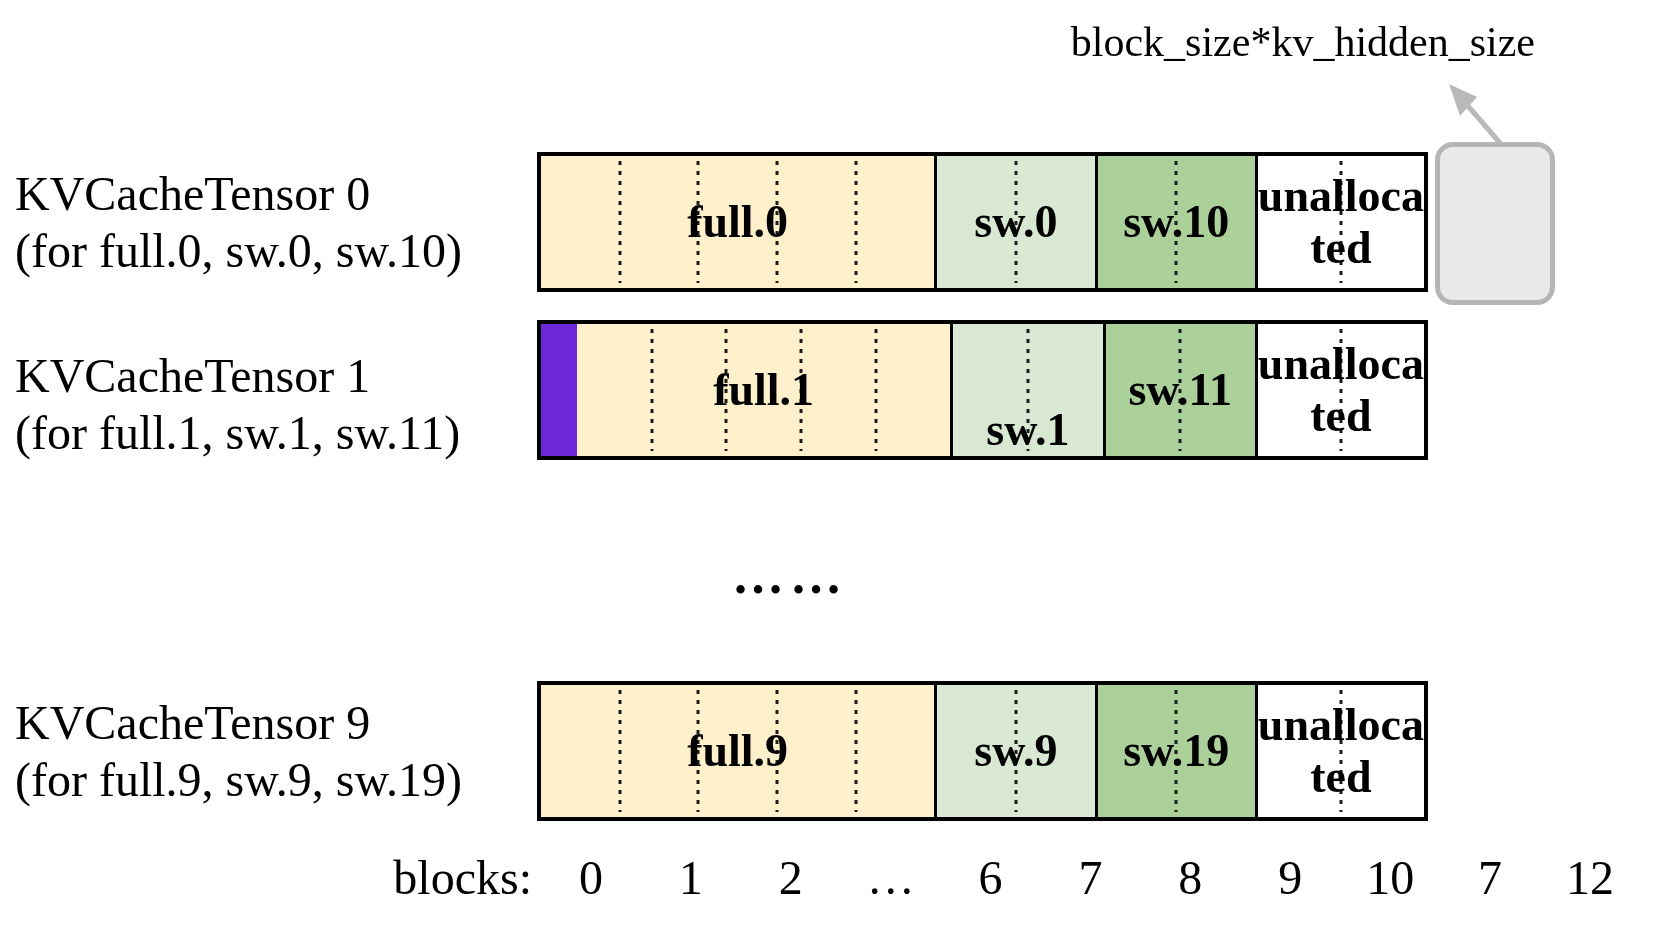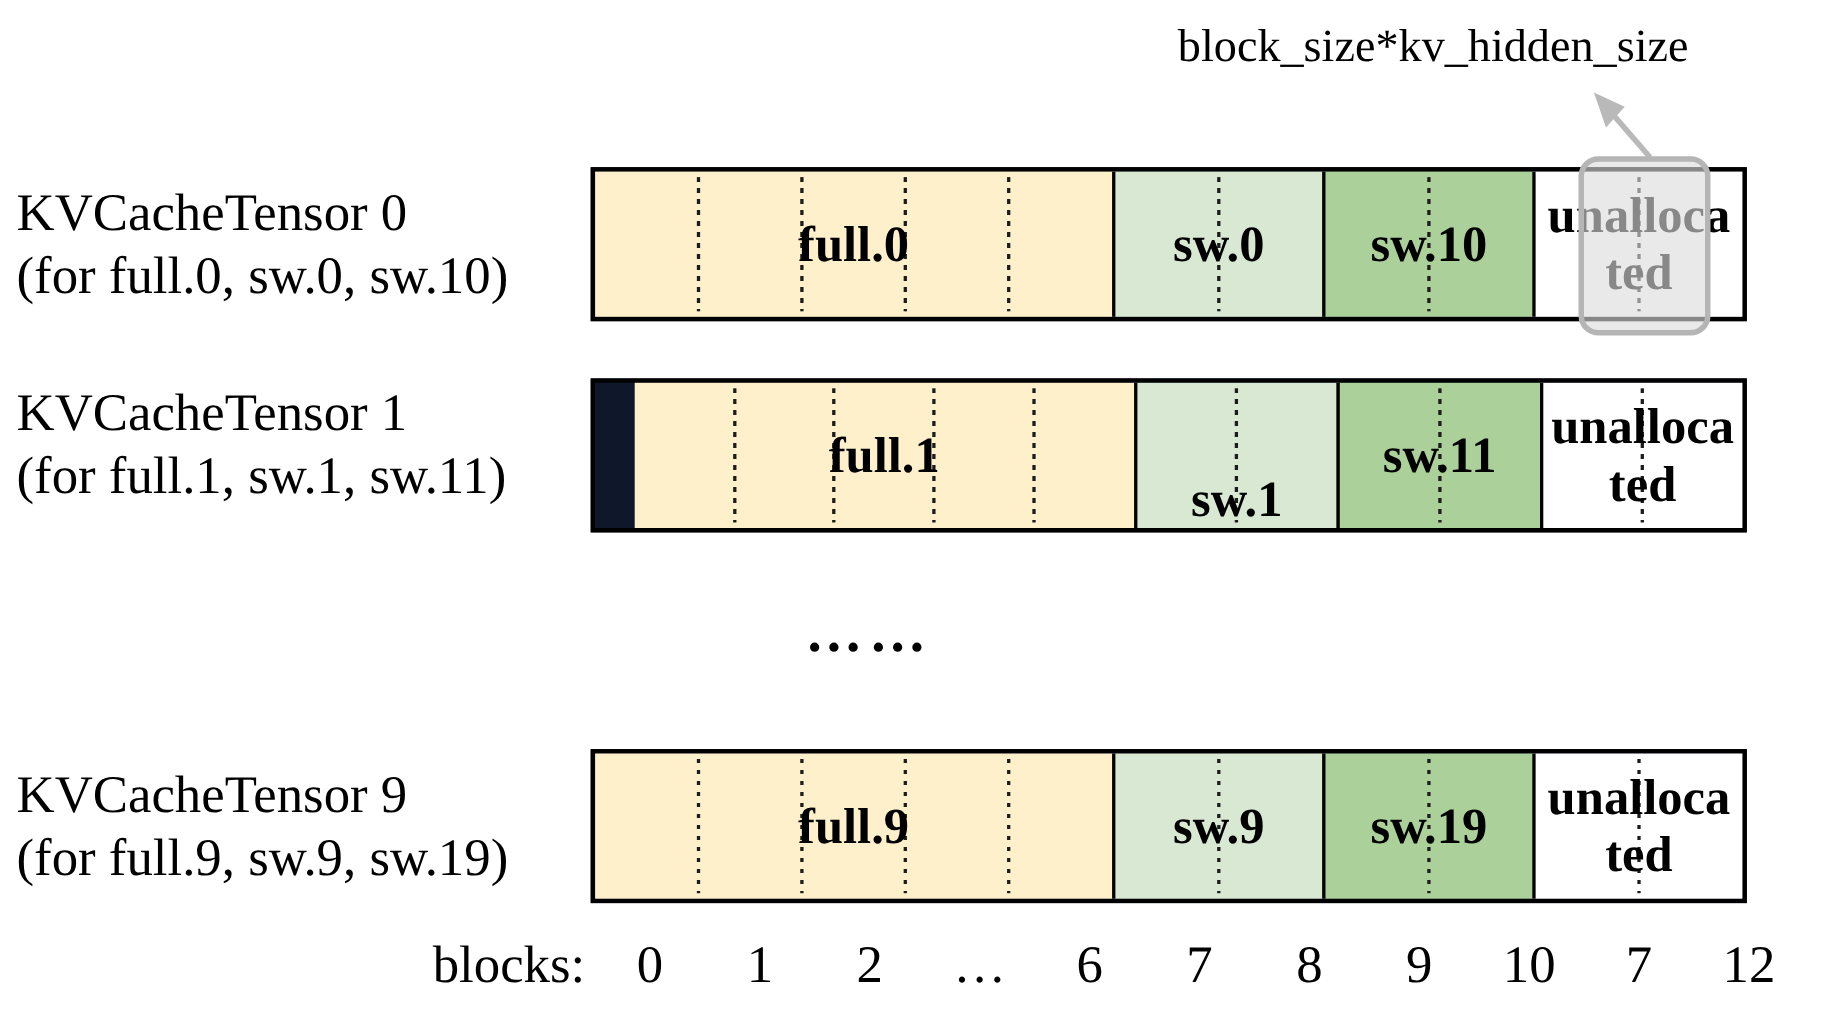--- a/index.html
+++ b/index.html
@@ -9,22 +9,22 @@
   }
   .annotation{
     position:absolute;top:18px;right:141px;font-size:42px;white-space:nowrap;
   }
   .arrow-svg{position:absolute;left:0;top:0;pointer-events:none;}
   .row-label{
     position:absolute;left:15px;width:495px;
     font-size:48px;line-height:57px;white-space:nowrap;
   }
   .bar{
-    position:absolute;left:537px;width:1051px;height:140px;
-    border:4px solid #000;box-sizing:border-box;display:flex;background:#0f172a;
+    position:absolute;left:537px;width:891px;height:140px;
+    border:4px solid #000;box-sizing:border-box;display:flex;background:#6d28d9;
   }
   .seg{
     position:relative;display:flex;align-items:center;justify-content:center;
     font-weight:bold;font-size:46px;box-sizing:border-box;
   }
   .seg + .seg{border-left:3px solid #000;}
   .seg-label{position:relative;z-index:1;text-align:center;line-height:52px;}
   .dotline{
     position:absolute;top:5px;bottom:5px;width:3px;transform:translateX(-50%);
     background:repeating-linear-gradient(to bottom,#1c1c1c 0 4px,transparent 4px 10px);
@@ -83,21 +83,21 @@
           <div class="seg-label">
             <div>unalloca</div>
             <div>ted</div>
           </div>
         </div>
       </div>
       <div class="row-label" style="top: 347px;">
         <div>KVCacheTensor 1</div>
         <div>(for full.1, sw.1, sw.11)</div>
       </div>
-      <div class="bar" style="top: 344px; padding-left: 36px;">
+      <div class="bar" style="top: 320px; padding-left: 36px;">
         <div class="seg" style="flex: 5 0 0px; background: rgb(253, 240, 202);">
           <div class="dotline" style="left: 20%;"></div>
           <div class="dotline" style="left: 40%;"></div>
           <div class="dotline" style="left: 60%;"></div>
           <div class="dotline" style="left: 80%;"></div>
           <div class="seg-label">full.1</div>
         </div>
         <div class="seg" style="flex: 2 0 0px; background: rgb(216, 232, 211); align-items: flex-end;">
           <div class="dotline" style="left: 50%;"></div>
           <div class="seg-label">sw.1</div>

